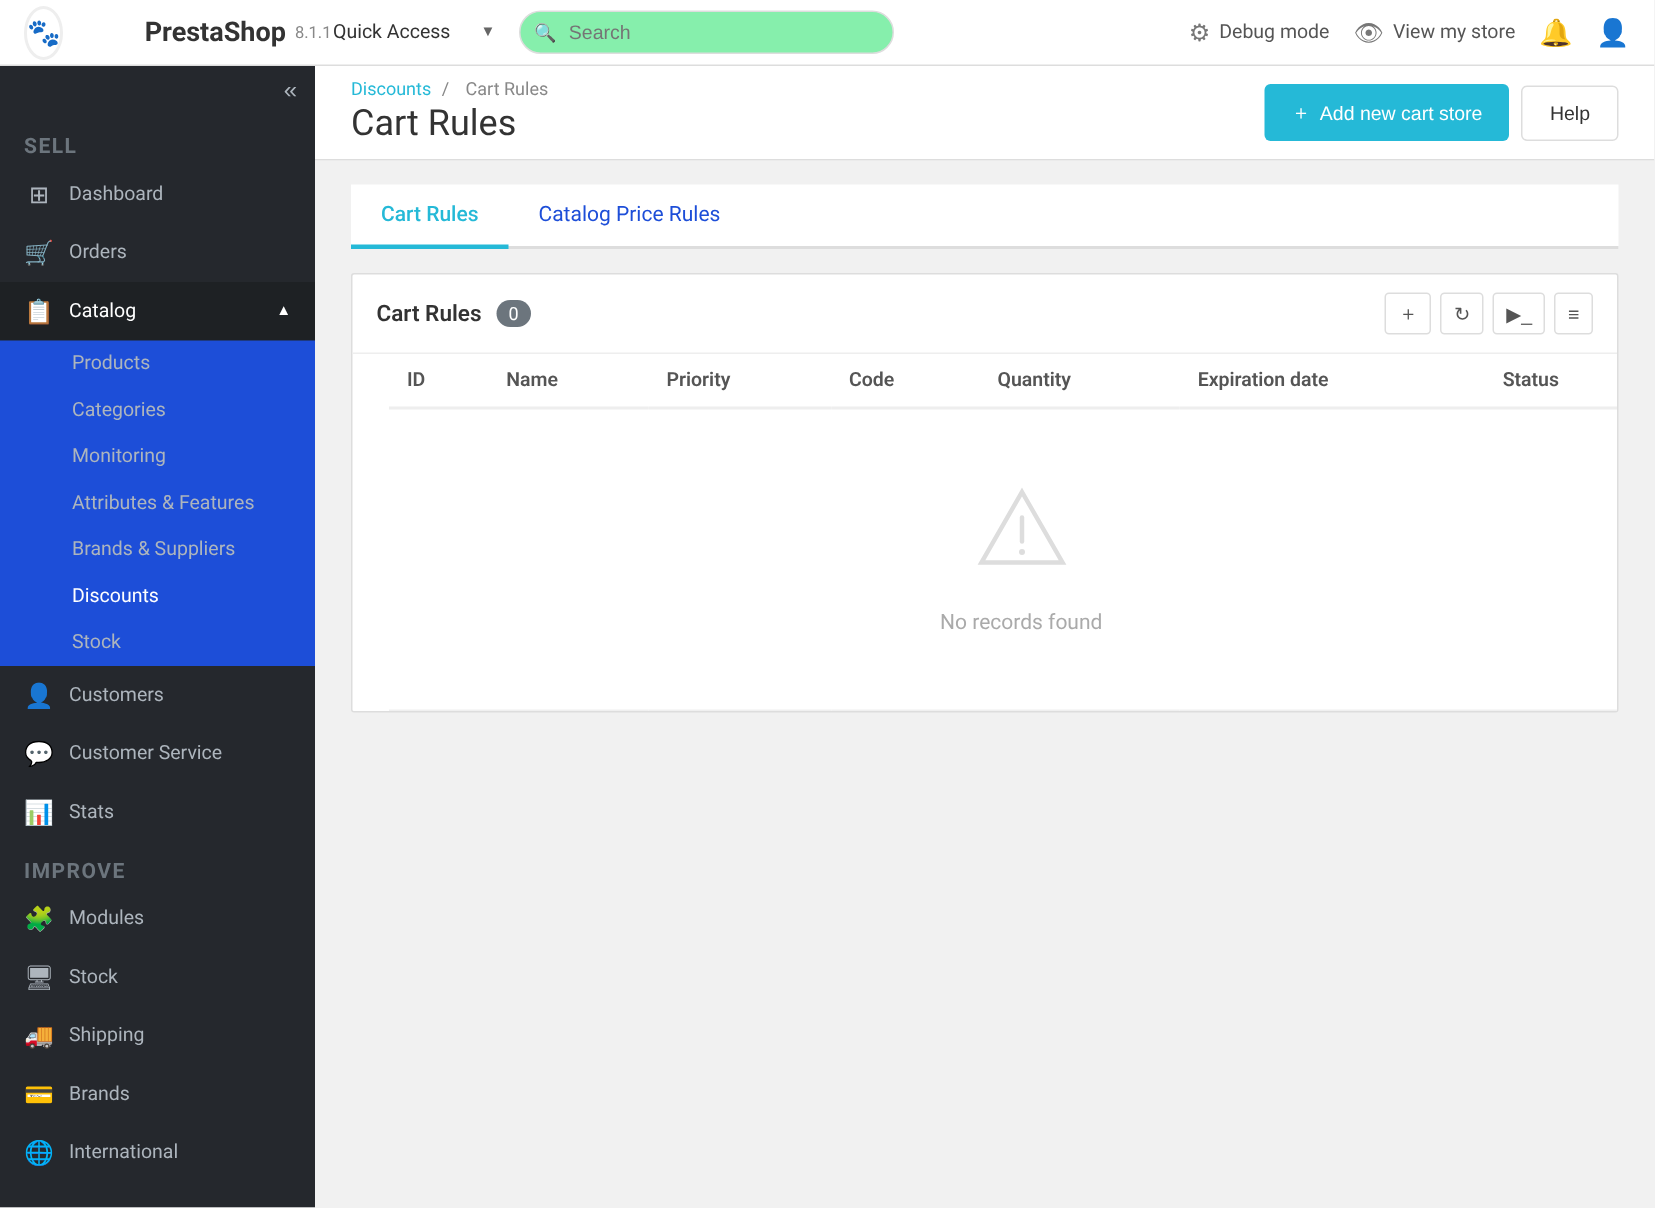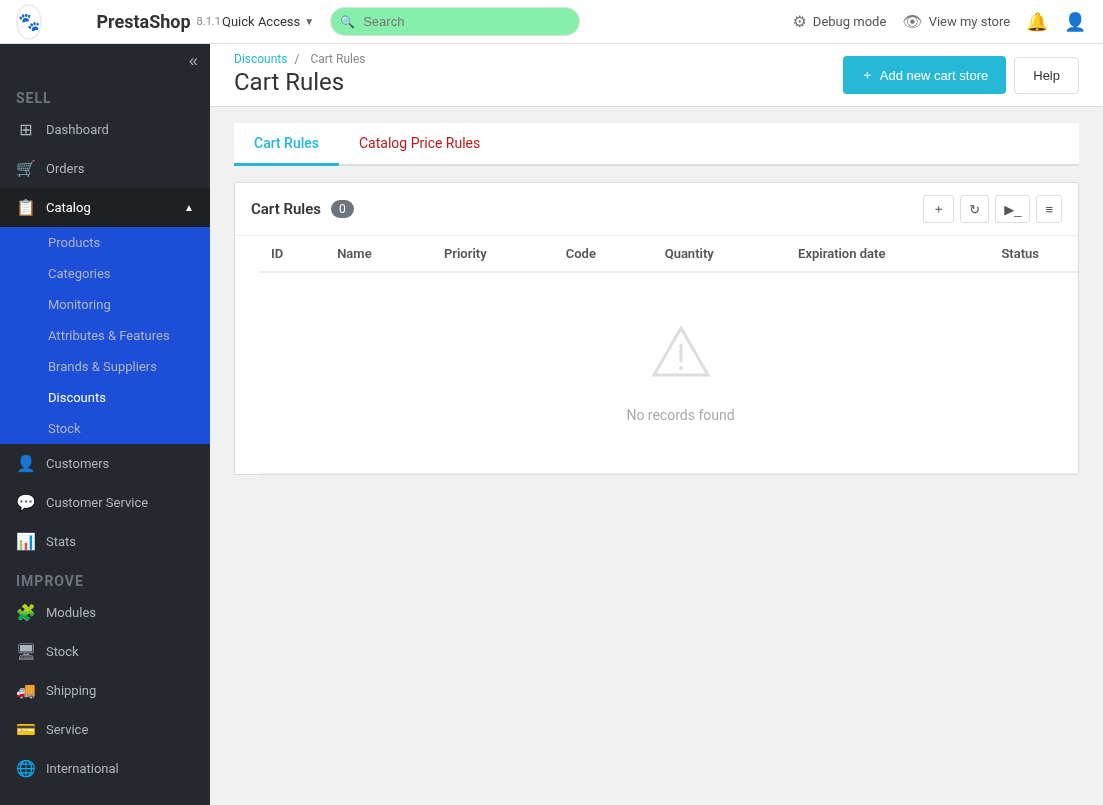--- a/index.html
+++ b/index.html
@@ -4,21 +4,21 @@
   <style>
     * { box-sizing: border-box; margin: 0; padding: 0; }
     body { font-family: -apple-system, BlinkMacSystemFont, 'Segoe UI', Roboto, sans-serif; font-size: 14px; background: #f1f1f1; display: flex; flex-direction: column; height: 100vh; overflow: hidden; }
 
     
     .topbar { background: #fff; height: 44px; display: flex; align-items: center; padding: 0 16px; border-bottom: 1px solid #ddd; gap: 16px; flex-shrink: 0; z-index: 100; }
     .topbar-logo { display: flex; align-items: center; gap: 6px; width: 190px; }
     .topbar-logo-img { width: 36px; height: 36px; background: #fff; border-radius: 50%; border: 2px solid #eee; display: flex; align-items: center; justify-content: center; font-size: 18px; }
     .topbar-logo-text { font-size: 18px; font-weight: bold; color: #333; margin-left: 48px; }
     .topbar-logo-version { font-size: 11px; color: #888; }
-    .topbar-quickaccess { display: flex; align-items: center; gap: 4px; font-size: 13px; color: #333; cursor: pointer; white-space: nowrap; }
+    .topbar-quickaccess { display: flex; align-items: center; gap: 20px; font-size: 13px; color: #333; cursor: pointer; white-space: nowrap; }
     .topbar-quickaccess .chevron { font-size: 10px; color: #666; }
     .topbar-search { flex: 1; max-width: 250px; }
     .topbar-search input { width: 100%; padding: 6px 12px 6px 32px; border: 1px solid #ddd; border-radius: 20px; font-size: 13px; background: #86efac; outline: none; }
     .search-wrapper { position: relative; }
     .search-icon-top { position: absolute; left: 10px; top: 50%; transform: translateY(-50%); color: #999; font-size: 12px; }
     .topbar-right { margin-left: auto; display: flex; align-items: center; gap: 16px; }
     .topbar-right-item { display: flex; align-items: center; gap: 6px; font-size: 13px; color: #555; cursor: pointer; }
     .topbar-right-item .icon { font-size: 16px; color: #777; }
     .topbar-icon-btn { font-size: 18px; color: #777; cursor: pointer; }
 
@@ -47,21 +47,21 @@
     .page-title { font-size: 24px; font-weight: 400; color: #333; padding-bottom: 10px; }
     .header-title-area { display: flex; flex-direction: column; }
     .header-actions { display: flex; gap: 8px; align-items: center; }
     .btn-add { background: #25b9d7; color: #fff; border: none; border-radius: 4px; padding: 10px 18px; font-size: 13px; cursor: pointer; display: flex; align-items: center; gap: 6px; }
     .btn-help { background: #fff; color: #333; border: 1px solid #ddd; border-radius: 4px; padding: 10px 18px; font-size: 13px; cursor: pointer; }
 
     .content-area { padding: 16px 24px; }
 
     
     .tabs { display: flex; border-bottom: 2px solid #ddd; margin-bottom: 0; background: #fff; padding: 0 0 0 0; }
-    .tab { padding: 12px 20px; font-size: 14px; cursor: pointer; color: #b91c1c; border-bottom: 3px solid transparent; margin-bottom: -2px; }
+    .tab { padding: 12px 20px; font-size: 14px; cursor: pointer; color: #1d4ed8; border-bottom: 3px solid transparent; margin-bottom: -2px; }
     .tab.active { color: #25b9d7; border-bottom: 3px solid #25b9d7; font-weight: 500; }
 
     
     .card { background: #fff; border: 1px solid #ddd; border-radius: 2px; margin-top: 16px; }
     .card-header { display: flex; align-items: center; justify-content: space-between; padding: 12px 16px; border-bottom: 1px solid #eee; }
     .card-title-area { display: flex; align-items: center; gap: 10px; }
     .card-title { font-size: 15px; font-weight: 600; color: #333; }
     .badge { background: #6c757d; color: #fff; border-radius: 12px; padding: 2px 8px; font-size: 12px; }
     .card-actions { display: flex; gap: 6px; }
     .card-action-btn { background: none; border: 1px solid #ddd; border-radius: 3px; padding: 4px 8px; cursor: pointer; font-size: 13px; color: #555; }
@@ -179,21 +179,21 @@
       <span>Stock</span>
     </div>
 
     <div class="sidebar-item">
       <span class="si-icon">🚚</span>
       <span>Shipping</span>
     </div>
 
     <div class="sidebar-item">
       <span class="si-icon">💳</span>
-      <span>Service</span>
+      <span>Brands</span>
     </div>
 
     <div class="sidebar-item">
       <span class="si-icon">🌐</span>
       <span>International</span>
     </div>
 
   </div>
 
   <div class="main">

